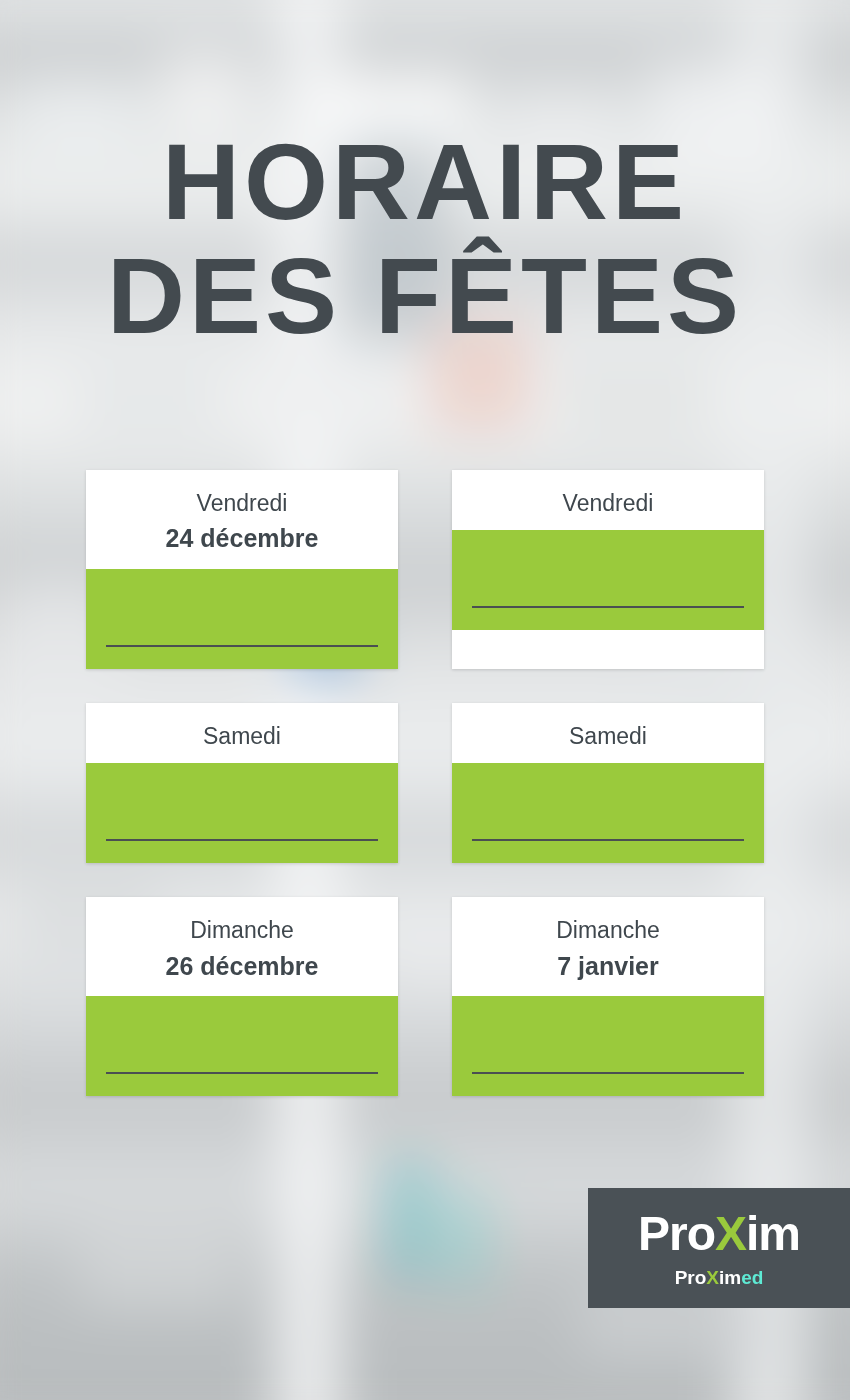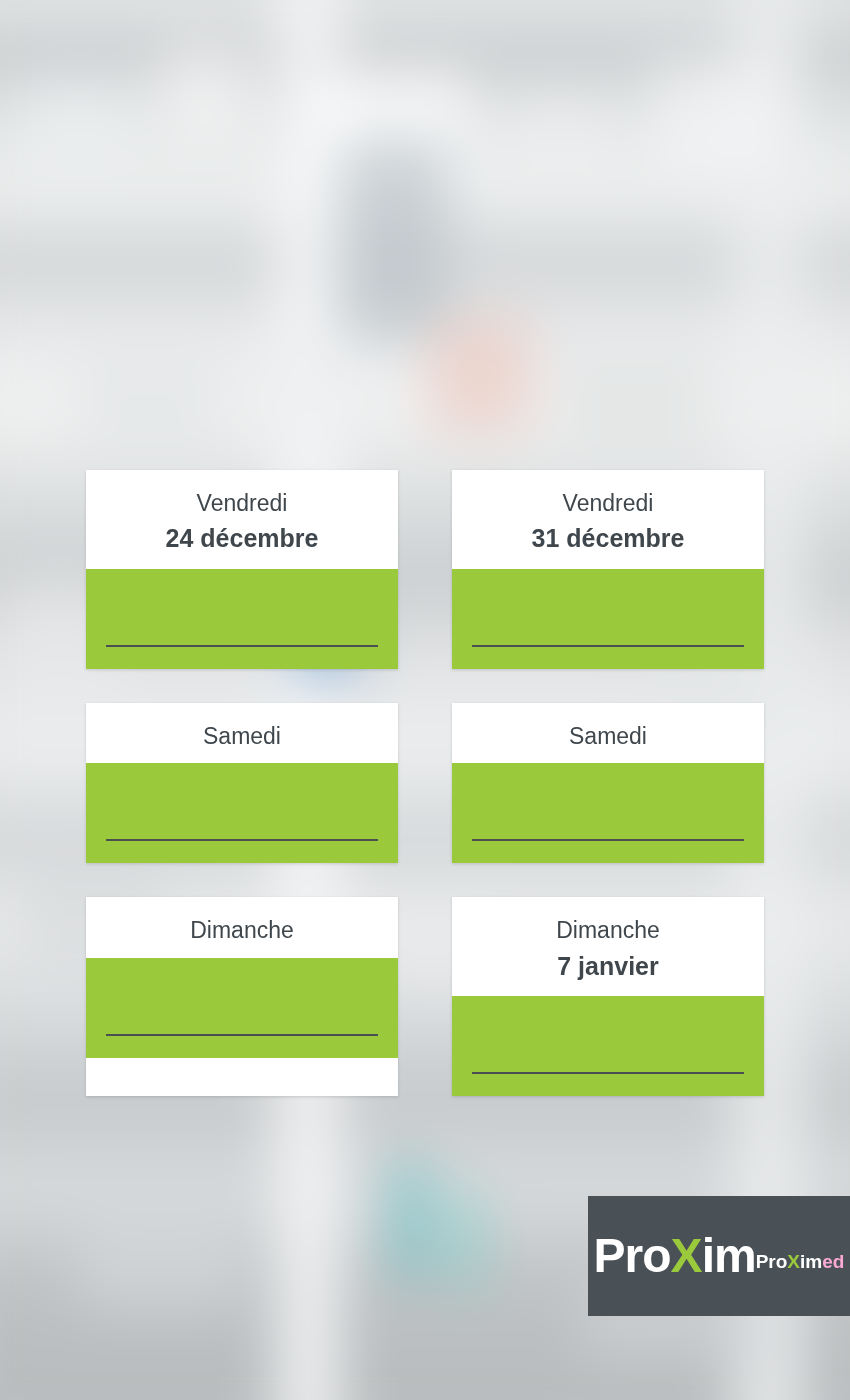--- a/index.html
+++ b/index.html
@@ -111,26 +111,26 @@
     right: 20px;
     bottom: 22px;
     height: 0;
     border-bottom: 2px solid #4a4f52;
   }
 
   
   .logo-box {
     position: absolute;
     right: 0;
-    bottom: 84px;
+    bottom: 92px;
     width: 262px;
     height: 120px;
     background: #4a5156;
     display: flex;
-    flex-direction: row;
+    flex-direction: column;
     align-items: center;
     justify-content: center;
   }
   .logo-main {
     color: #ffffff;
     font-size: 48px;
     font-weight: bold;
     letter-spacing: -1px;
     line-height: 1;
     position: relative;
@@ -143,21 +143,21 @@
     color: #ffffff;
     font-size: 19px;
     font-weight: bold;
     letter-spacing: 0px;
     line-height: 1;
   }
   .logo-sub .x {
     color: #9aca3c;
   }
   .logo-sub .ed {
-    color: #f9a8d4;
+    color: #5eead4;
   }
 </style>
 </head>
 <body>
 
 <div class="poster">
 
   <div class="bg">
     <div class="blob" style="left:60px;  top:120px; width:120px; height:70px;  background:#eef1f2;"></div>
     <div class="blob" style="left:200px; top:90px;  width:90px;  height:90px;  background:#f6f7f7;"></div>
@@ -173,37 +173,40 @@
     <div class="blob" style="left:330px; top:660px; width:70px;  height:60px;  background:#7aa7d8;"></div>
     <div class="blob" style="left:700px; top:640px; width:120px; height:140px; background:#e4e7e8;"></div>
     <div class="blob" style="left:60px;  top:900px; width:140px; height:100px; background:#d8dbdd;"></div>
     <div class="blob" style="left:420px; top:940px; width:120px; height:90px;  background:#e9ebec;"></div>
     <div class="blob" style="left:430px; top:1200px; width:40px; height:120px; background:#5fc3c9;"></div>
     <div class="blob" style="left:490px; top:1230px; width:34px; height:100px; background:#7fd3cf;"></div>
     <div class="blob" style="left:120px; top:1230px; width:160px; height:120px; background:#d4d7d9;"></div>
     <div class="blob" style="left:620px; top:1320px; width:180px; height:80px;  background:#cfd2d4;"></div>
   </div>
 
+  <div class="title-wrap">
+    <div class="title-line1">HORAIRE</div>
+    <div class="title-line2">DES FÊTES</div>
+  </div>
 
   <div class="grid">
 
     <div class="card">
       <div class="card-head">
         <div class="card-day">Vendredi</div>
         <div class="card-date">24 décembre</div>
       </div>
       <div class="card-body">
         <div class="write-line"></div>
       </div>
     </div>
 
     <div class="card">
       <div class="card-head">
         <div class="card-day">Vendredi</div>
-        <div class="card-date">31 décembre</div>
       </div>
       <div class="card-body">
         <div class="write-line"></div>
       </div>
     </div>
 
     <div class="card">
       <div class="card-head">
         <div class="card-day">Samedi</div>
       </div>
@@ -217,20 +220,21 @@
         <div class="card-day">Samedi</div>
       </div>
       <div class="card-body">
         <div class="write-line"></div>
       </div>
     </div>
 
     <div class="card">
       <div class="card-head">
         <div class="card-day">Dimanche</div>
+        <div class="card-date">26 décembre</div>
       </div>
       <div class="card-body">
         <div class="write-line"></div>
       </div>
     </div>
 
     <div class="card">
       <div class="card-head">
         <div class="card-day">Dimanche</div>
         <div class="card-date">7 janvier</div>

